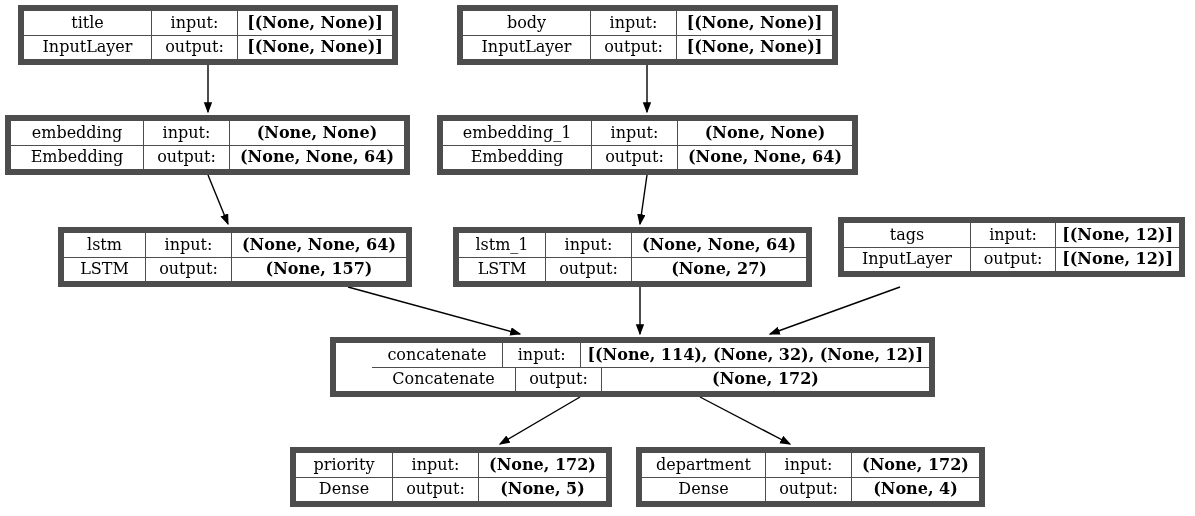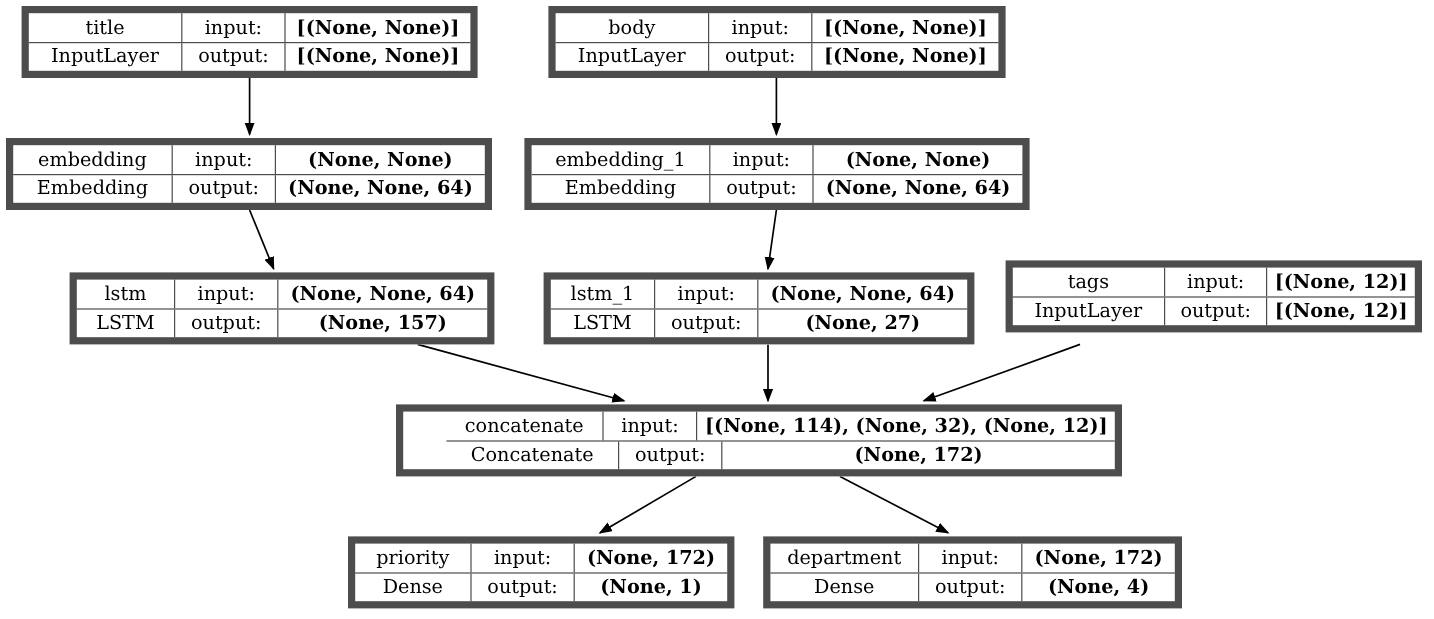--- a/index.html
+++ b/index.html
@@ -184,21 +184,21 @@
     </div>
     <div class="node" style="left: 290px; top: 447px; width: 322px; height: 60px; border-color: rgb(77, 77, 77);">
       <div class="node-row top" style="border-bottom-color: rgb(77, 77, 77);">
         <div class="cell name" style="width: 97px; border-right-color: rgb(77, 77, 77);">priority</div>
         <div class="cell io" style="width: 86px; border-right-color: rgb(77, 77, 77);">input:</div>
         <div class="cell shape">(None, 172)</div>
       </div>
       <div class="node-row bottom">
         <div class="cell name" style="width: 97px; border-right-color: rgb(77, 77, 77);">Dense</div>
         <div class="cell io" style="width: 86px; border-right-color: rgb(77, 77, 77);">output:</div>
-        <div class="cell shape">(None, 1)</div>
+        <div class="cell shape">(None, 5)</div>
       </div>
     </div>
     <div class="node" style="left: 636px; top: 447px; width: 349px; height: 60px; border-color: rgb(77, 77, 77);">
       <div class="node-row top" style="border-bottom-color: rgb(77, 77, 77);">
         <div class="cell name" style="width: 124px; border-right-color: rgb(77, 77, 77);">department</div>
         <div class="cell io" style="width: 86px; border-right-color: rgb(77, 77, 77);">input:</div>
         <div class="cell shape">(None, 172)</div>
       </div>
       <div class="node-row bottom">
         <div class="cell name" style="width: 124px; border-right-color: rgb(77, 77, 77);">Dense</div>

